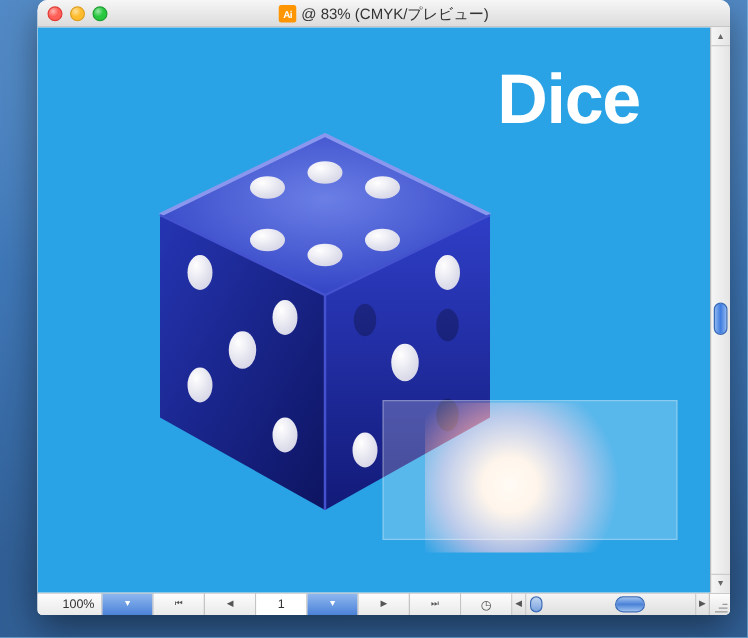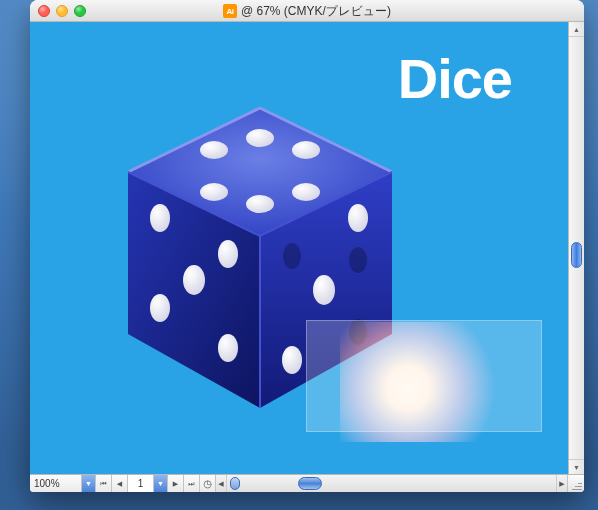--- a/index.html
+++ b/index.html
@@ -119,21 +119,21 @@
 
   
   .statusbar {
     height: 18px;
     background: linear-gradient(#fdfdfd,#e4e4e4);
     border-top: 1px solid #b8b8b8;
     display: flex; align-items: stretch;
     font-size: 10px; color:#333;
   }
   .sb-cell {
-    display:flex; align-items:center; padding: 0 4px;
+    display:flex; align-items:center; padding: 0 20px;
     border-right: 1px solid #c4c4c4;
     background: linear-gradient(#fcfcfc,#eaeaea);
   }
   .sb-zoom { width: 52px; }
   .sb-drop {
     width: 14px; justify-content:center;
     background: linear-gradient(#8fb7ef,#4b82d8);
     color:#fff;
   }
   .sb-btn {
@@ -178,21 +178,21 @@
 <div class="window">
 
   <div class="titlebar">
     <div class="traffic">
       <div class="tl close"></div>
       <div class="tl min"></div>
       <div class="tl zoom"></div>
     </div>
     <div class="title">
       <span class="ai-badge">Ai</span>
-      <span> @ 67% (CMYK/プレビュー)</span>
+      <span> @ 83% (CMYK/プレビュー)</span>
     </div>
   </div>
 
   <div class="doc-area">
     <div class="canvas">
       <div class="dice-text">Dice</div>
 
       <svg class="dice-svg" width="300" height="330" viewBox="0 0 300 330">
         <defs>
           <radialGradient id="topG" cx="50%" cy="40%" r="70%">

